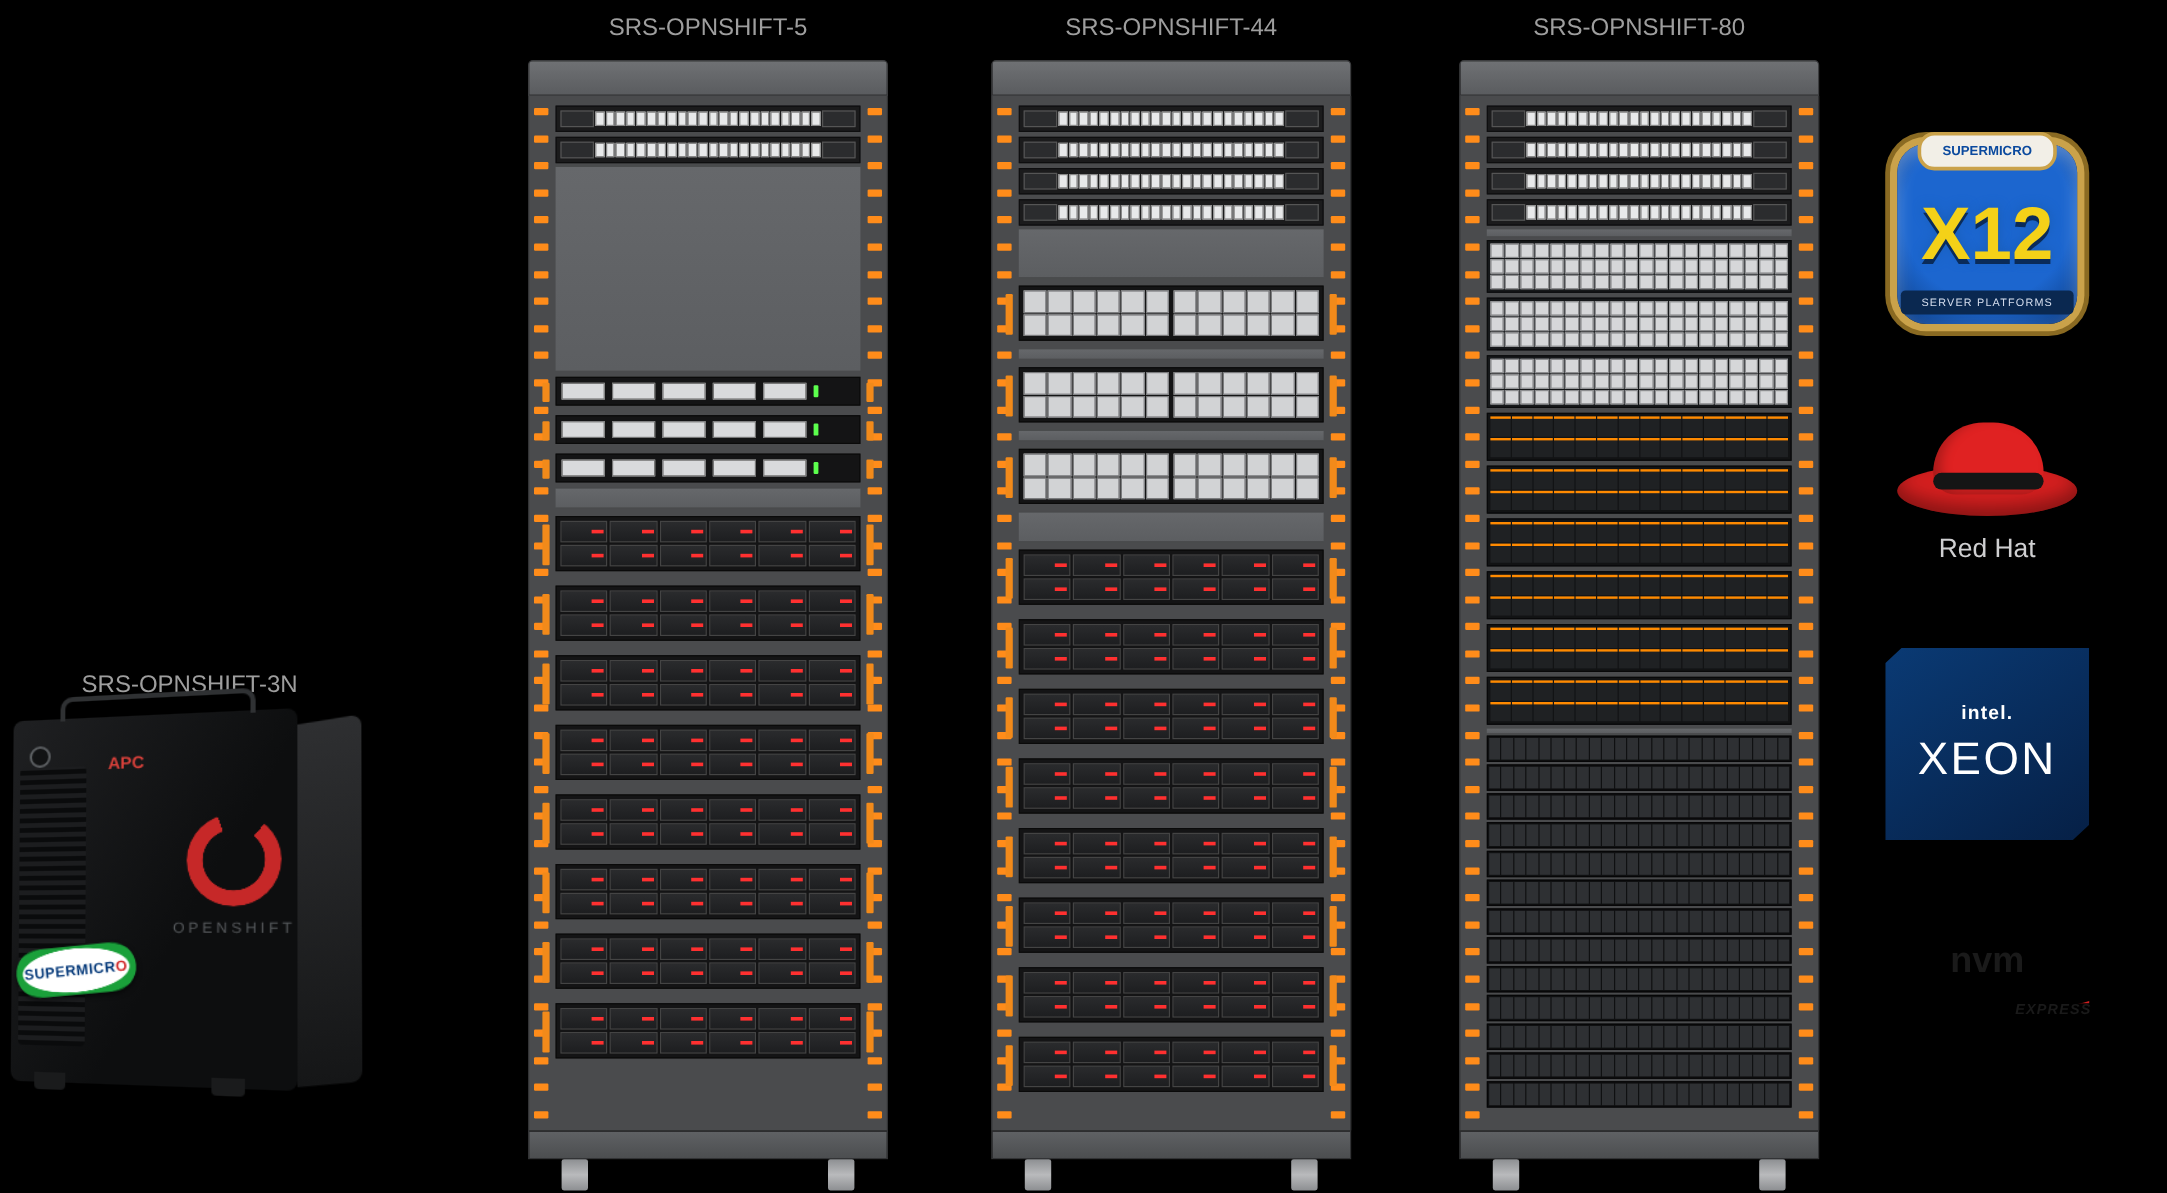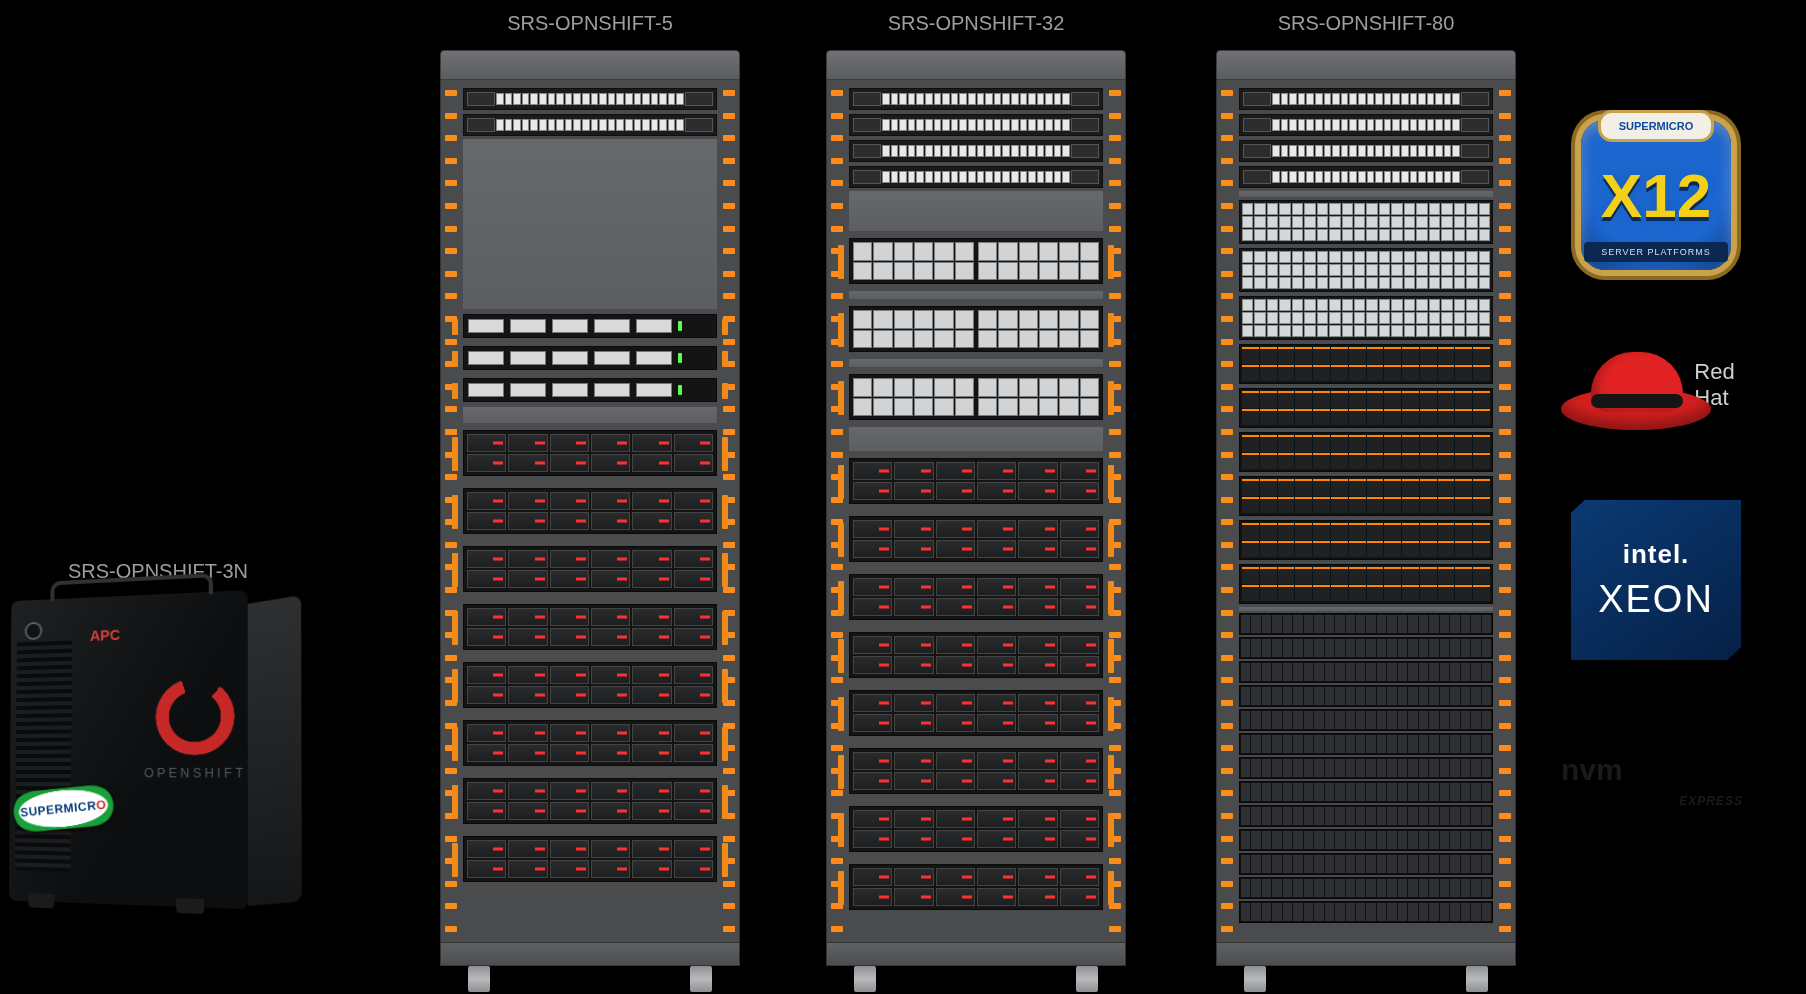--- a/index.html
+++ b/index.html
@@ -279,21 +279,21 @@
     position:relative;display:flex;flex-direction:column;align-items:center;justify-content:center;
   }
   .x12 .smpill{
     position:absolute;top:-10px;width:110px;height:26px;border-radius:14px;
     background:#f2efe7;border:3px solid #caa24a;display:flex;align-items:center;justify-content:center;
     font-size:11px;font-weight:bold;color:#0b4a9e;
   }
   .x12 .big{font-size:62px;font-weight:900;color:#f4d118;text-shadow:0 4px 0 #0a2b59, 0 0 10px #185db5;}
   .x12 .bar{position:absolute;bottom:8px;width:144px;height:20px;background:#0a2850;border-radius:4px;color:#d7dfef;font-size:9px;display:flex;align-items:center;justify-content:center;letter-spacing:1px;}
   
-  .redhat{width:190px;display:flex;flex-direction:row;align-items:center;gap:28px;}
+  .redhat{width:190px;display:flex;flex-direction:column;align-items:center;gap:14px;}
   .hat{
     width:150px;height:90px;position:relative;
   }
   .hat .brim{
     position:absolute;bottom:0;left:0;width:150px;height:42px;border-radius:50%;
     background:#d41f1f;box-shadow:inset 0 -8px 14px rgba(0,0,0,.35);
   }
   .hat .crown{
     position:absolute;bottom:18px;left:30px;width:92px;height:60px;border-radius:46px 46px 20px 20px;
     background:#e02222;box-shadow:inset 6px -4px 10px rgba(0,0,0,.25);
@@ -303,45 +303,45 @@
   }
   .redhat .txt{color:#cfcfd1;font-size:22px;font-weight:500;}
   
   .xeon{
     width:170px;height:160px;position:relative;
     background:linear-gradient(145deg,#0a3a74,#062046);
     clip-path: polygon(8% 0,100% 0,100% 92%,92% 100%,0 100%,0 8%);
     box-shadow:0 6px 18px rgba(0,0,0,.6);
     display:flex;flex-direction:column;align-items:center;justify-content:center;gap:8px;
   }
-  .xeon .intel{color:#fff;font-size:26px;font-weight:bold;letter-spacing:1px;}
+  .xeon .intel{color:#fff;font-size:16px;font-weight:bold;letter-spacing:1px;}
   .xeon .xn{color:#fff;font-size:38px;font-weight:400;letter-spacing:2px;}
   
   .nvme{
-    width:190px;height:80px;position:relative;display:flex;flex-direction:row;align-items:center;justify-content:center;
+    width:190px;height:80px;position:relative;display:flex;flex-direction:column;align-items:center;justify-content:center;
   }
   .nvme .nline{font-size:30px;font-weight:700;color:#2a2a2a;}
   .nvme .nline b{color:#1a1a1a;}
   .nvme .swoosh{
     width:170px;height:22px;margin-top:-4px;position:relative;overflow:hidden;
   }
   .nvme .swoosh::before{
     content:"";position:absolute;left:-30px;top:-30px;width:220px;height:60px;border-radius:50%;
     border-bottom:14px solid #cf1f1f;
   }
   .nvme .exp{
     position:absolute;right:8px;bottom:2px;font-size:12px;font-style:italic;font-weight:900;color:#1a1a1a;letter-spacing:1px;
   }
 </style>
 </head>
 <body>
 <div class="stage">
 
 <div class="prod-label" style="left:460px;top:12px;">SRS-OPNSHIFT-5</div>
-<div class="prod-label" style="left:846px;top:12px;">SRS-OPNSHIFT-32</div>
+<div class="prod-label" style="left:846px;top:12px;">SRS-OPNSHIFT-44</div>
 <div class="prod-label" style="left:1236px;top:12px;text-align:center;">SRS-OPNSHIFT-80</div>
 <div class="mini-label" style="left:8px;text-align:center;">SRS-OPNSHIFT-3N</div>
 
 <div class="rack" style="left:440px;">
   <div class="rack-top"></div>
   <div class="rack-body">
     <div class="lugcol left">
           <div class="lug"></div>
           <div class="lug"></div>
           <div class="lug"></div>

